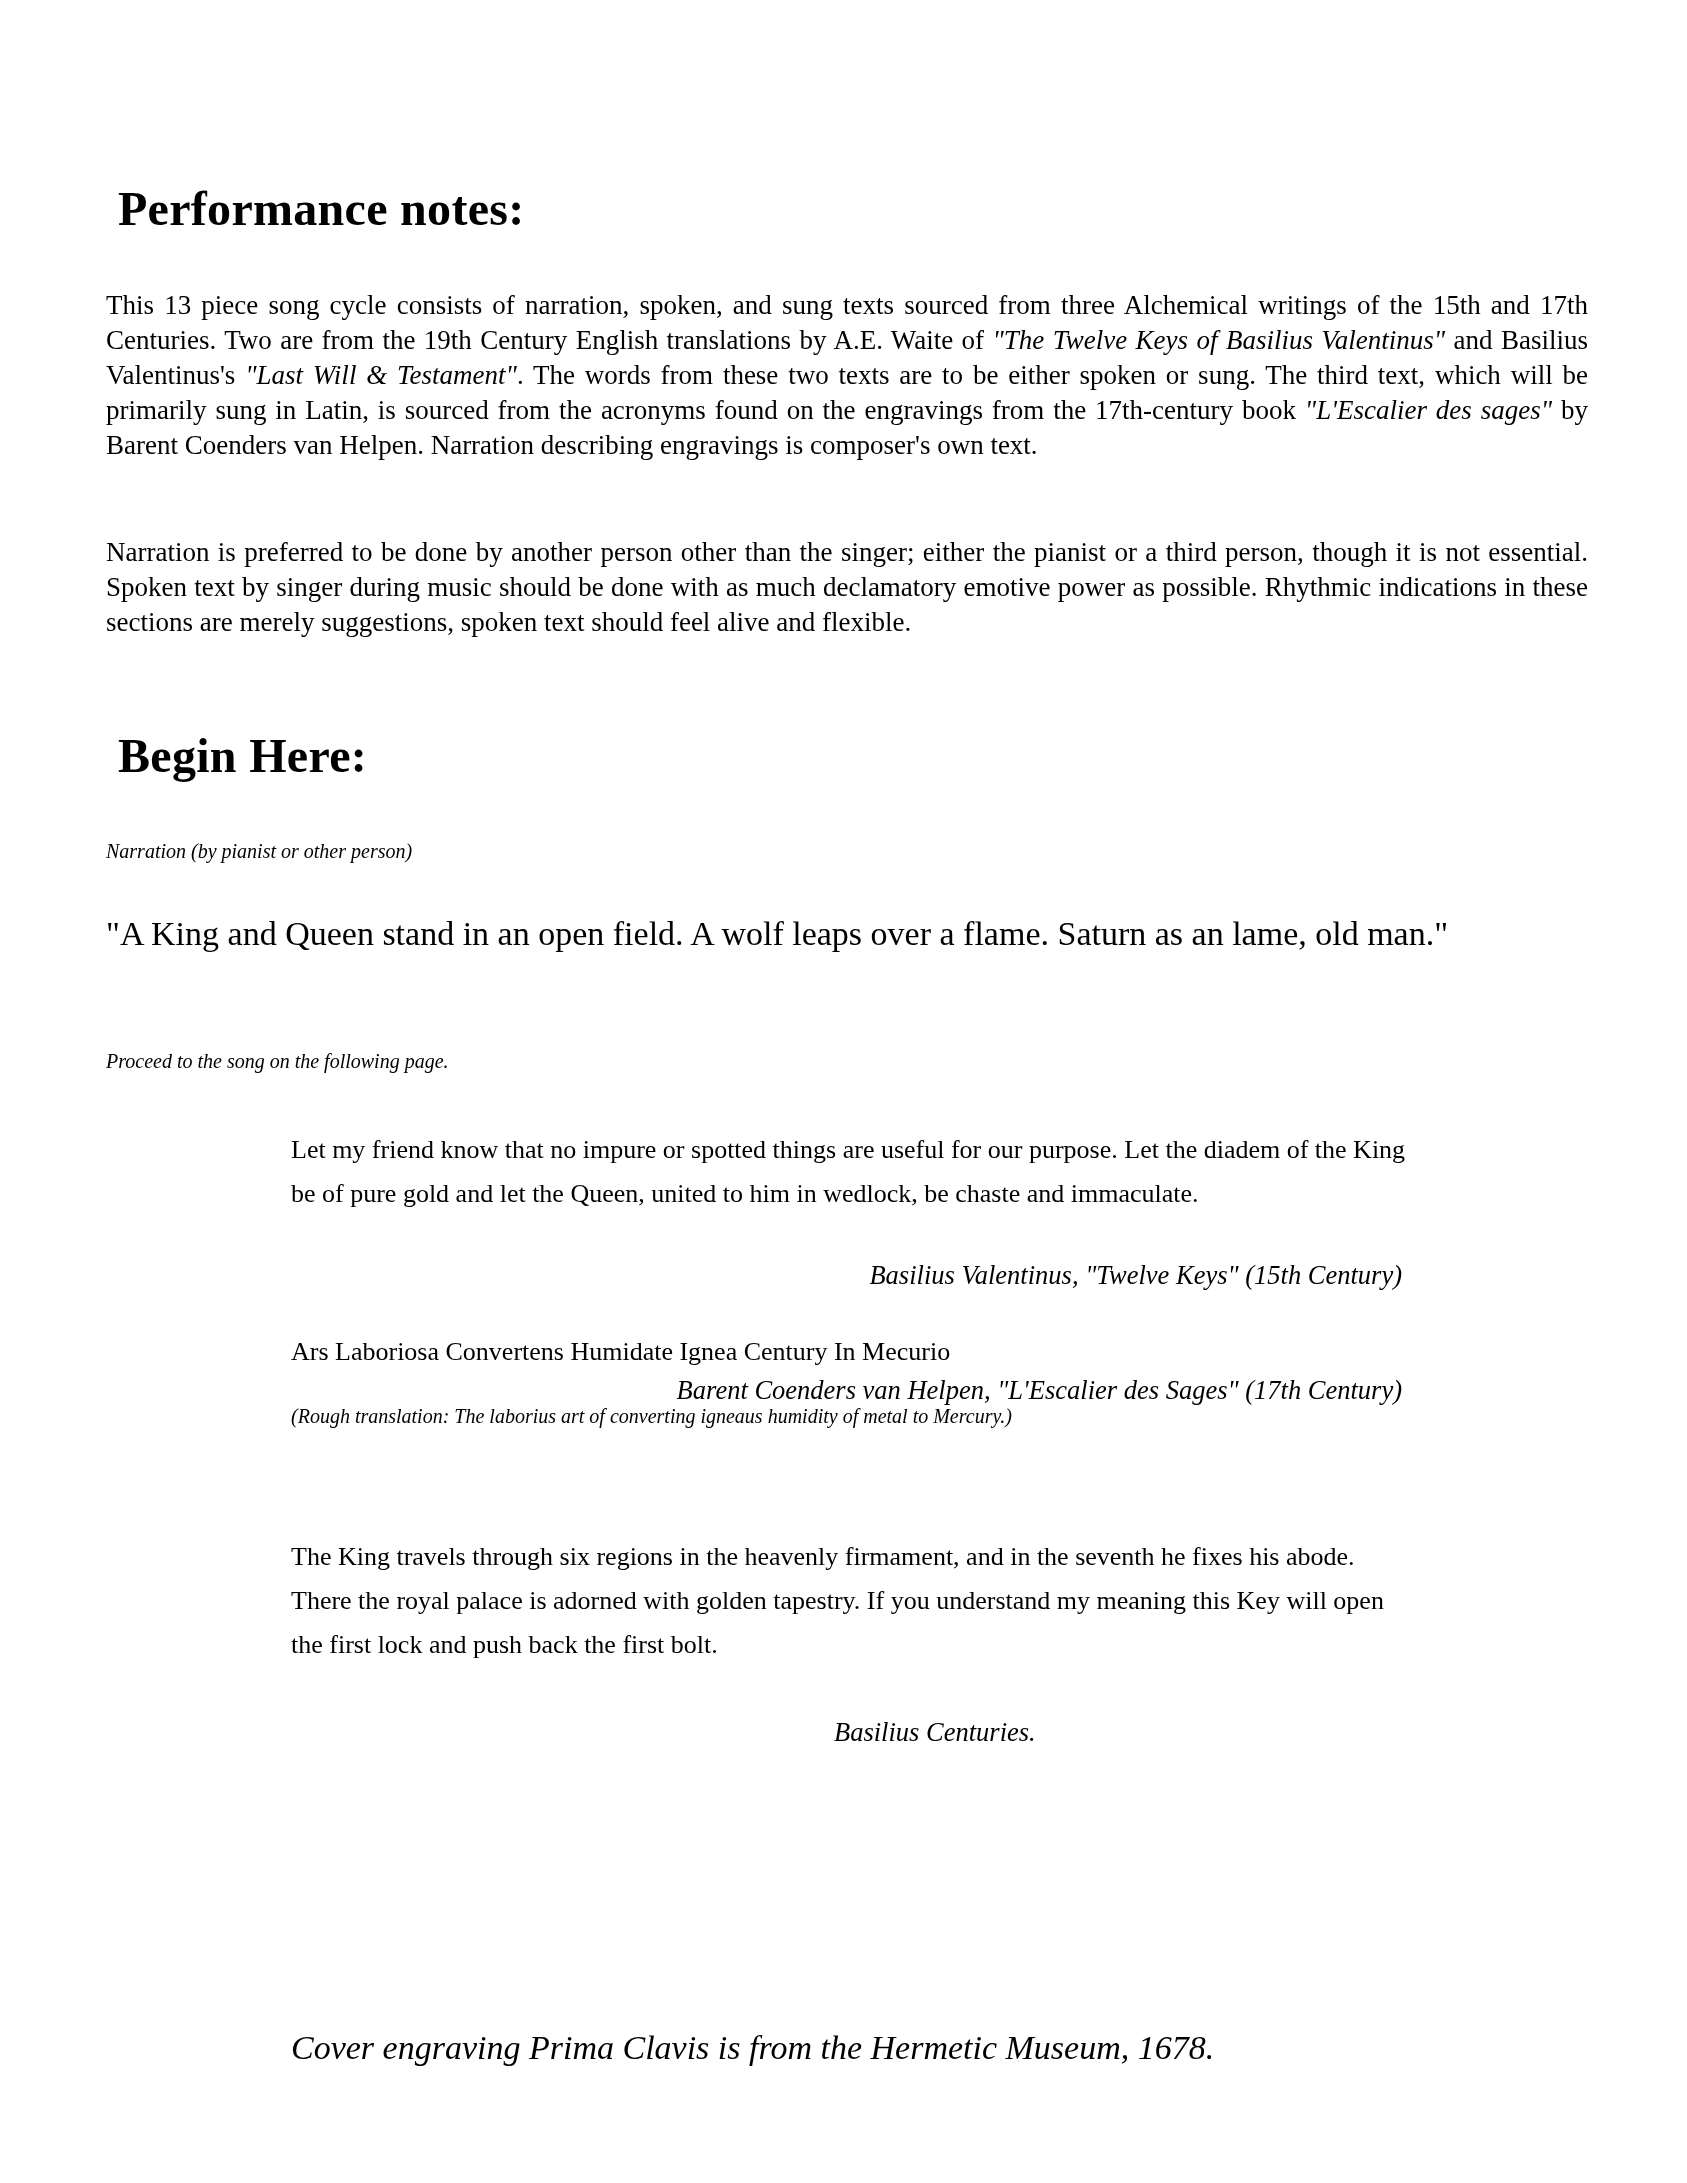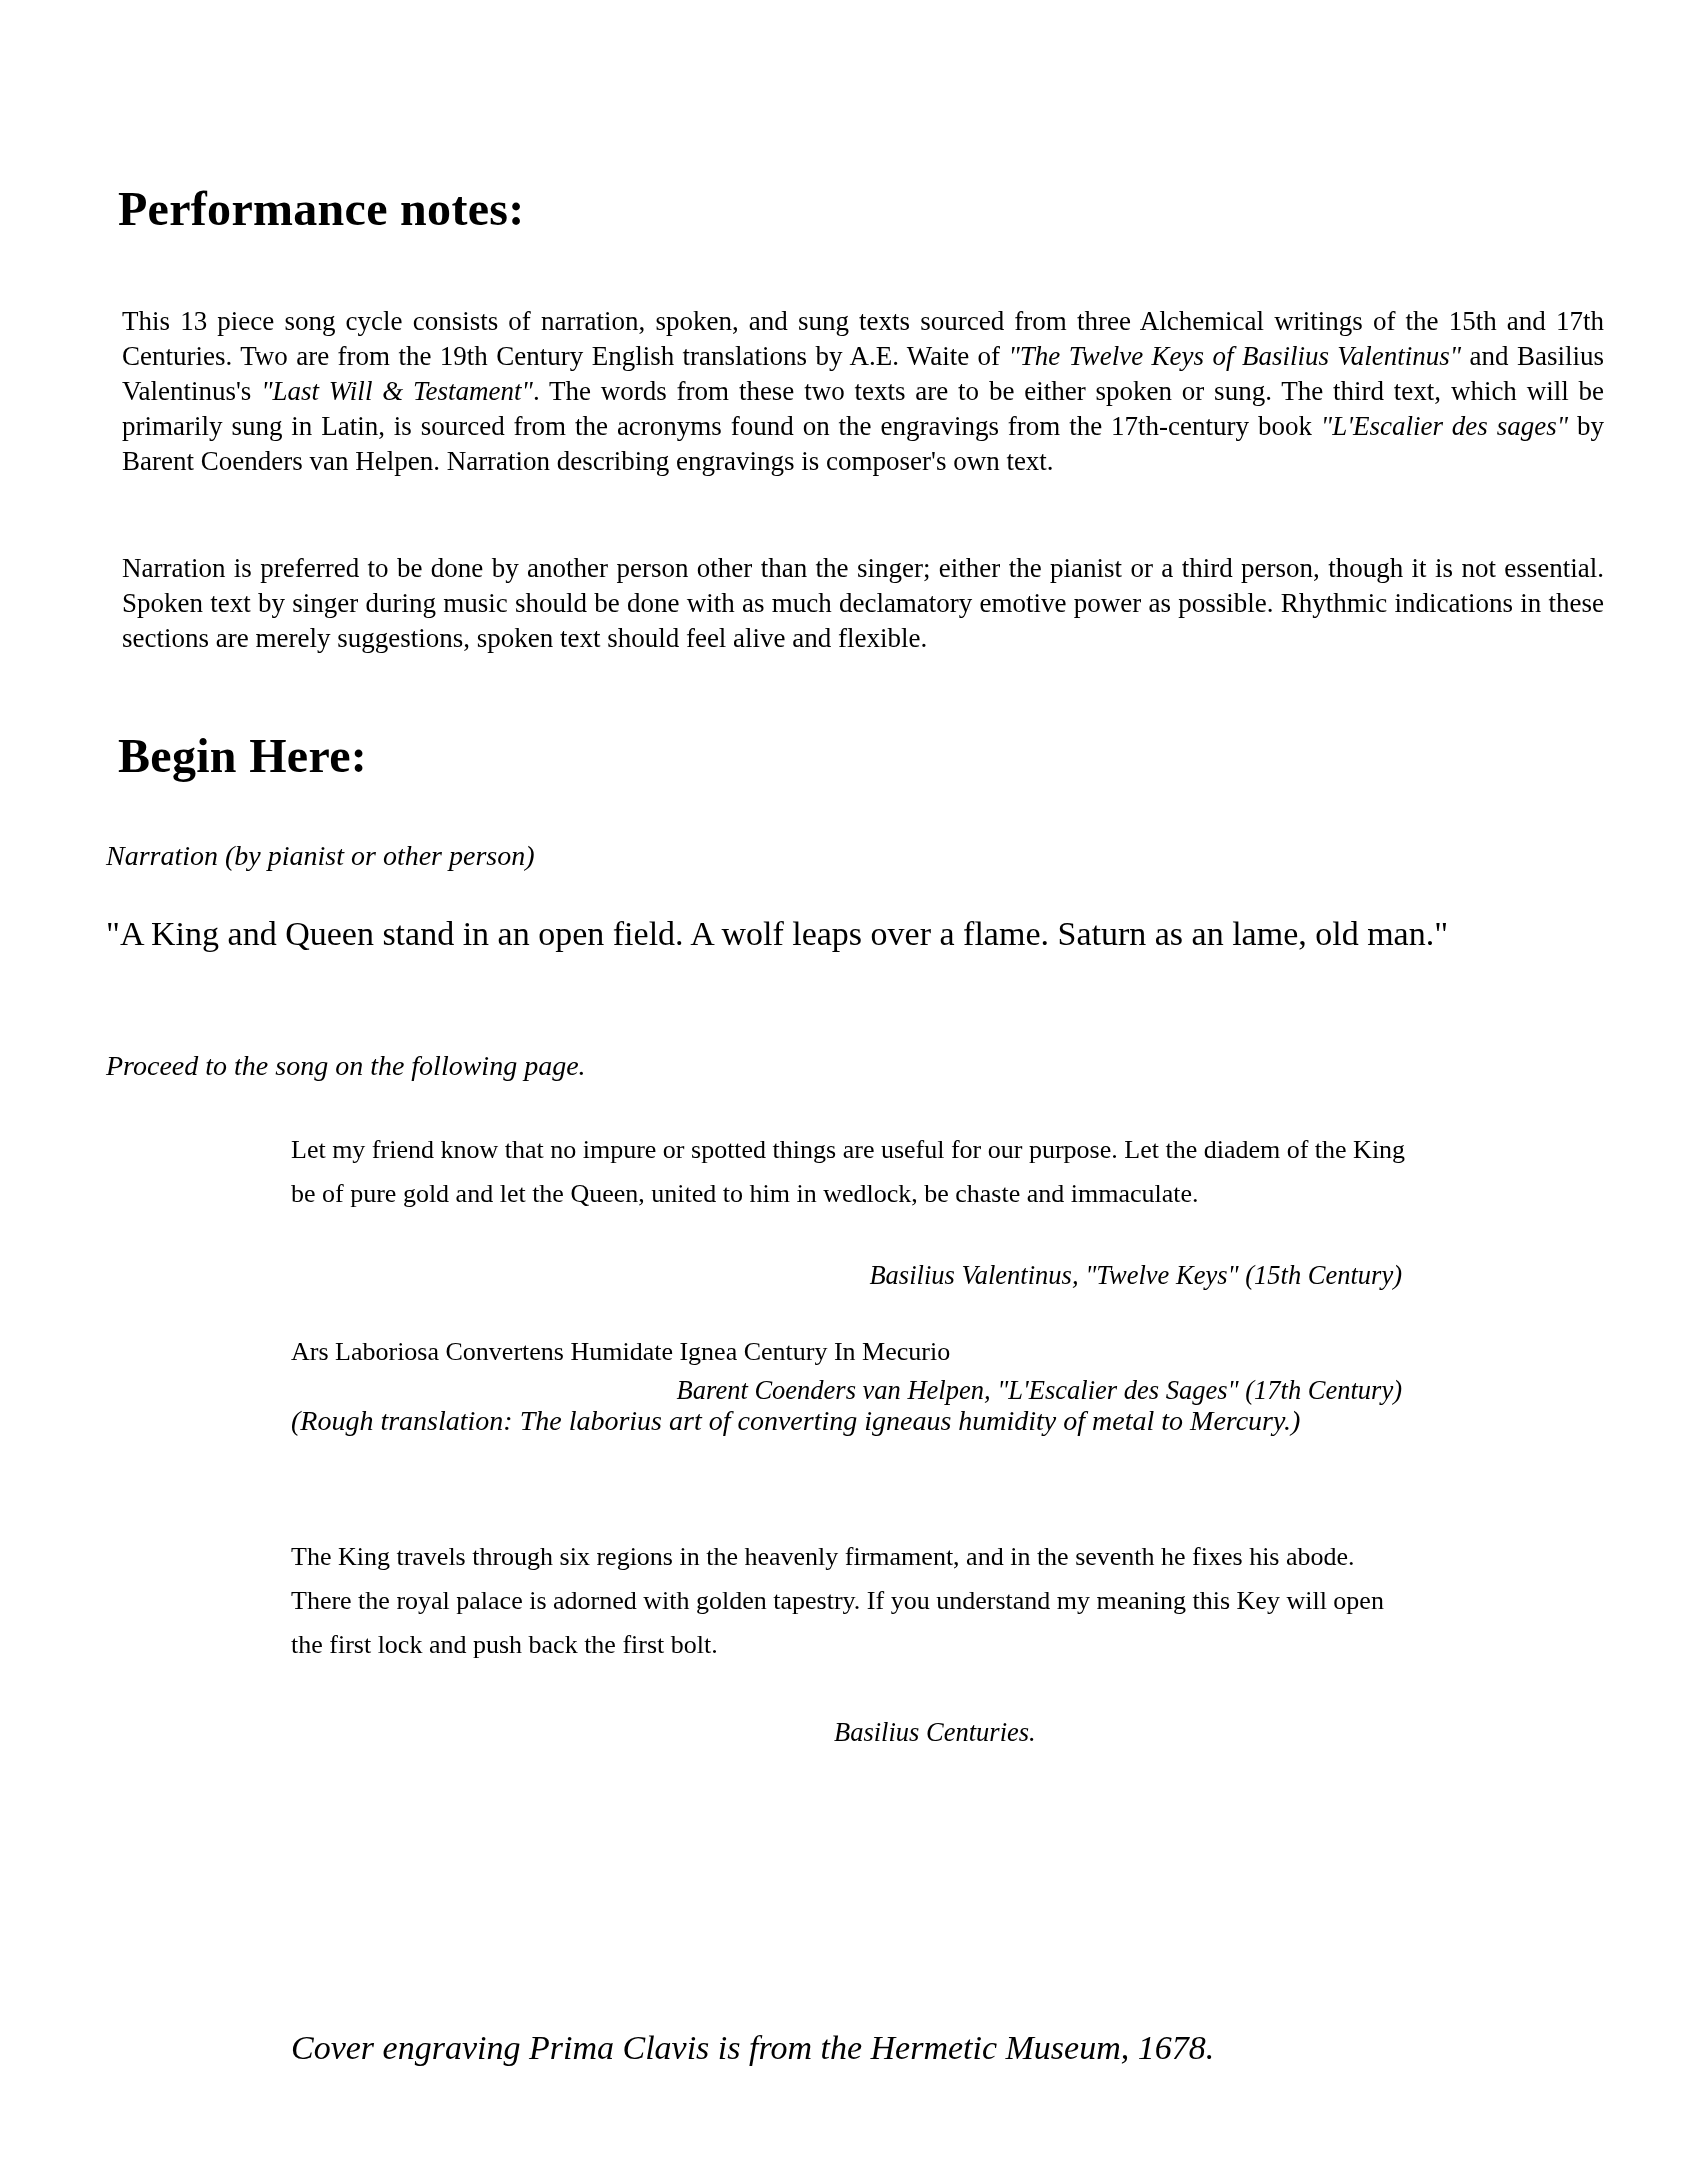--- a/index.html
+++ b/index.html
@@ -7,24 +7,24 @@
     width: 1687px; height: 2183px; position: relative; overflow: hidden;
     font-family: "Liberation Serif", "DejaVu Serif", serif; color: #000;
   }
   .abs { position: absolute; }
   h1.heading {
     font-family: "Liberation Serif", serif; font-weight: bold;
     font-size: 48px; margin: 12px; line-height: 1; letter-spacing: 0.3px;
   }
   .notes {
     left: 106px; width: 1482px; font-size: 27px; line-height: 35px;
-    text-align: justify; margin: 16px;
+    text-align: justify; margin: 0;
   }
   .notes i { font-style: italic; }
-  .italic-note { font-style: italic; font-size: 28px; line-height: 1.2; }
+  .italic-note { font-style: italic; font-size: 20px; line-height: 1.2; }
   .narration-quote { left: 106px; width: 1482px; font-size: 34px; line-height: 42px; }
   .quote-block { left: 291px; width: 1125px; font-size: 26px; line-height: 44px; }
   .attribution { font-style: italic; font-size: 26.5px; line-height: 1.2; text-align: right; }
 </style>
 </head>
 <body>
 
 <h1 class="heading abs" style="left:106px; top:173px;">Performance notes:</h1>
 
 <p class="notes abs" style="top:288px;"><span>This 13 piece song cycle consists of narration, spoken, and sung texts sourced from three Alchemical writings of the 15th and 17th Centuries. Two are from the 19th Century English translations by A.E. Waite of </span><i>"The Twelve Keys of Basilius Valentinus"</i><span> and Basilius Valentinus's </span><i>"Last Will &amp; Testament"</i><span>. The words from these two texts are to be either spoken or sung.  The third text, which will be primarily sung in Latin, is sourced from the acronyms found on the engravings from the 17th-century book </span><i>"L'Escalier des sages"</i><span> by Barent Coenders van Helpen. Narration describing engravings is composer's own text.</span></p>

